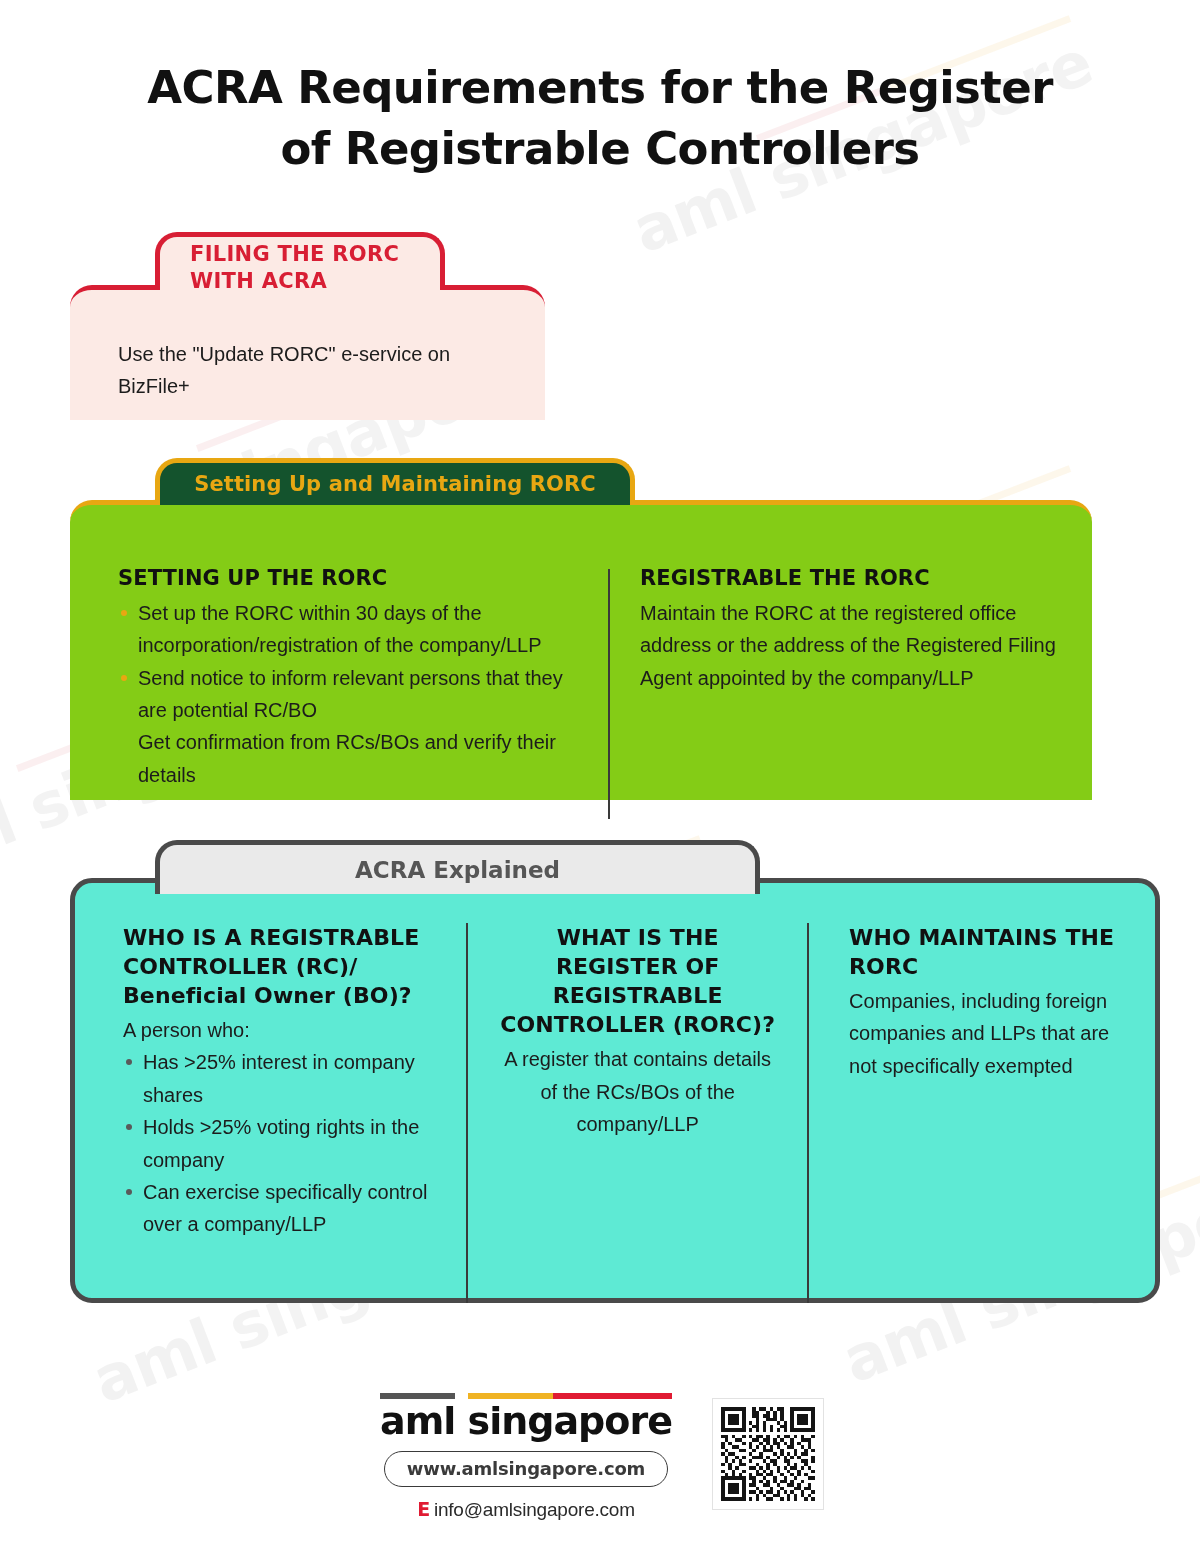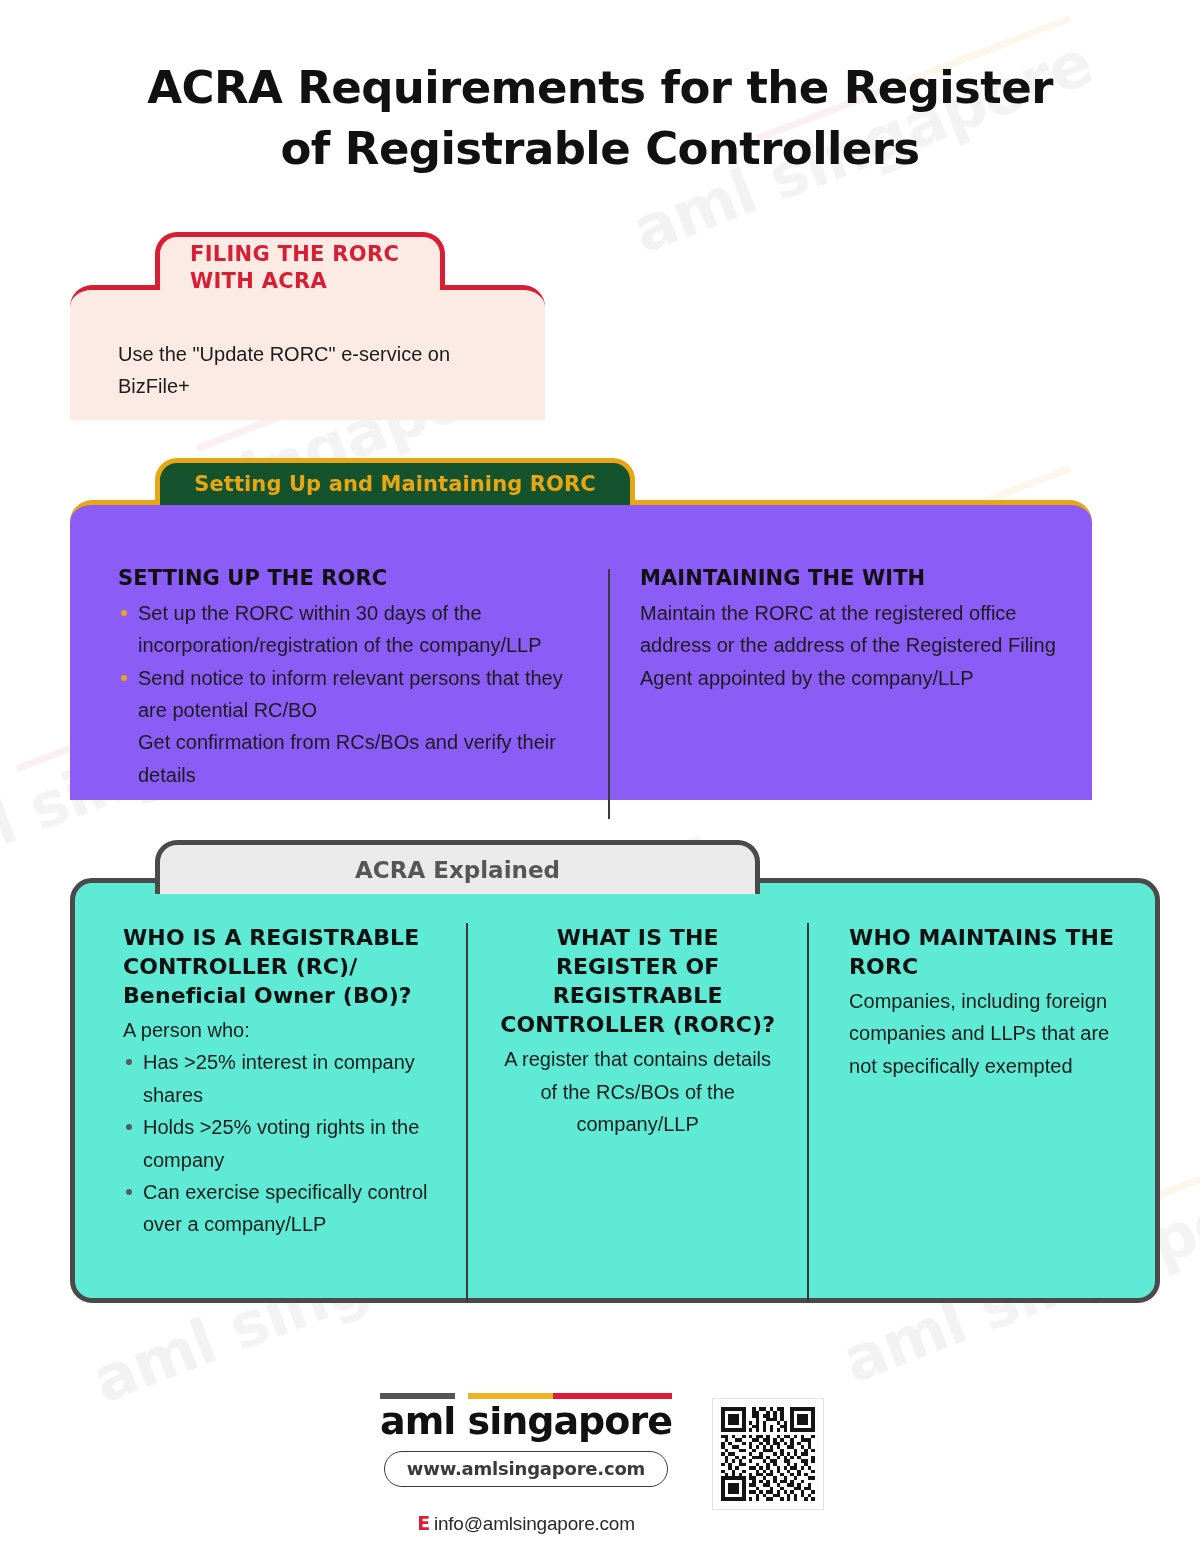--- a/index.html
+++ b/index.html
@@ -139,21 +139,21 @@
     width: 480px; height: 47px;
     background: #14532d;
     border-color: #E8A712;
     color: #E8A712;
     font-size: 21px;
     letter-spacing: 0.1px;
   }
   #setting-card {
     left: 55px; top: 42px;
     width: 1022px; height: 300px;
-    background: #8b5cf6;
+    background: #84cc16;
     border-color: #E8A712;
   }
   #setting-cols {
     position: absolute;
     left: 48px; top: 60px;
     width: 975px;
     display: flex;
   }
   #setting-cols .col-left { width: 490px; padding-right: 30px; box-sizing: border-box; }
   #setting-cols .divider-v {
@@ -290,21 +290,21 @@
     border: 1.6px solid #3a3a3a;
     border-radius: 20px;
     padding: 6px 22px 7px;
     font-family: "DejaVu Sans", sans-serif;
     font-weight: 700;
     font-size: 18px;
     color: #3a3a3a;
     letter-spacing: -0.2px;
   }
   #email-line {
-    margin-top: 25px;
+    margin-top: 11px;
     font-size: 19px;
     color: #2a2a2a;
     letter-spacing: -0.2px;
   }
   #email-line .e-mark {
     font-family: "DejaVu Sans", sans-serif;
     font-weight: 700;
     color: #E01B33;
     margin-right: 4px;
   }
@@ -364,21 +364,21 @@
           <ul class="bullets">
             <li>Set up the RORC within 30 days of the incorporation/registration of the company/LLP</li>
             <li>Send notice to inform relevant persons that they are potential RC/BO</li>
           </ul>
           <div class="sub-line" style="padding-left:20px;">Get confirmation from RCs/BOs and verify their details</div>
         </div>
 
         <div class="divider-v"></div>
 
         <div class="col-right">
-          <div class="head-bold">MAINTAINING THE WITH</div>
+          <div class="head-bold">REGISTRABLE THE RORC</div>
           <p class="body-text">Maintain the RORC at the registered office address or the address of the Registered Filing Agent appointed by the company/LLP</p>
         </div>
 
       </div>
     </div>
   </div>
 
   <div class="section" id="sec-rorc">
     <div class="tab" id="rorc-tab">
       <span>ACRA Explained</span>

